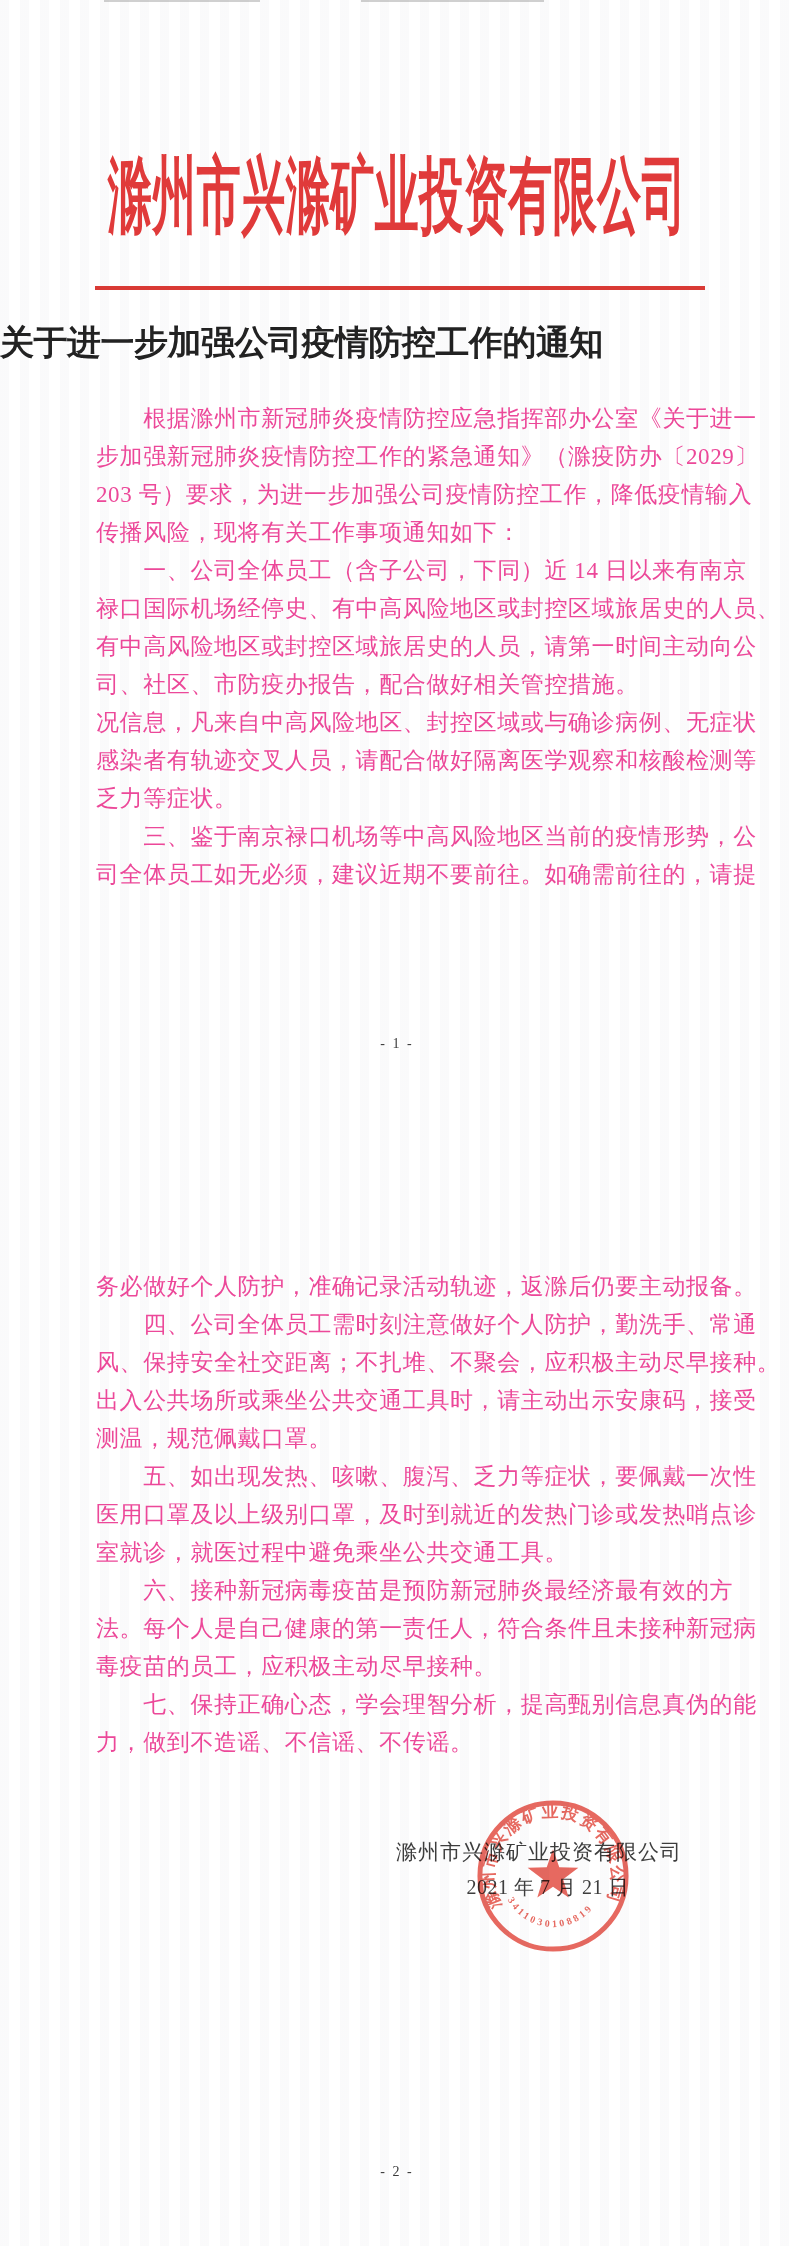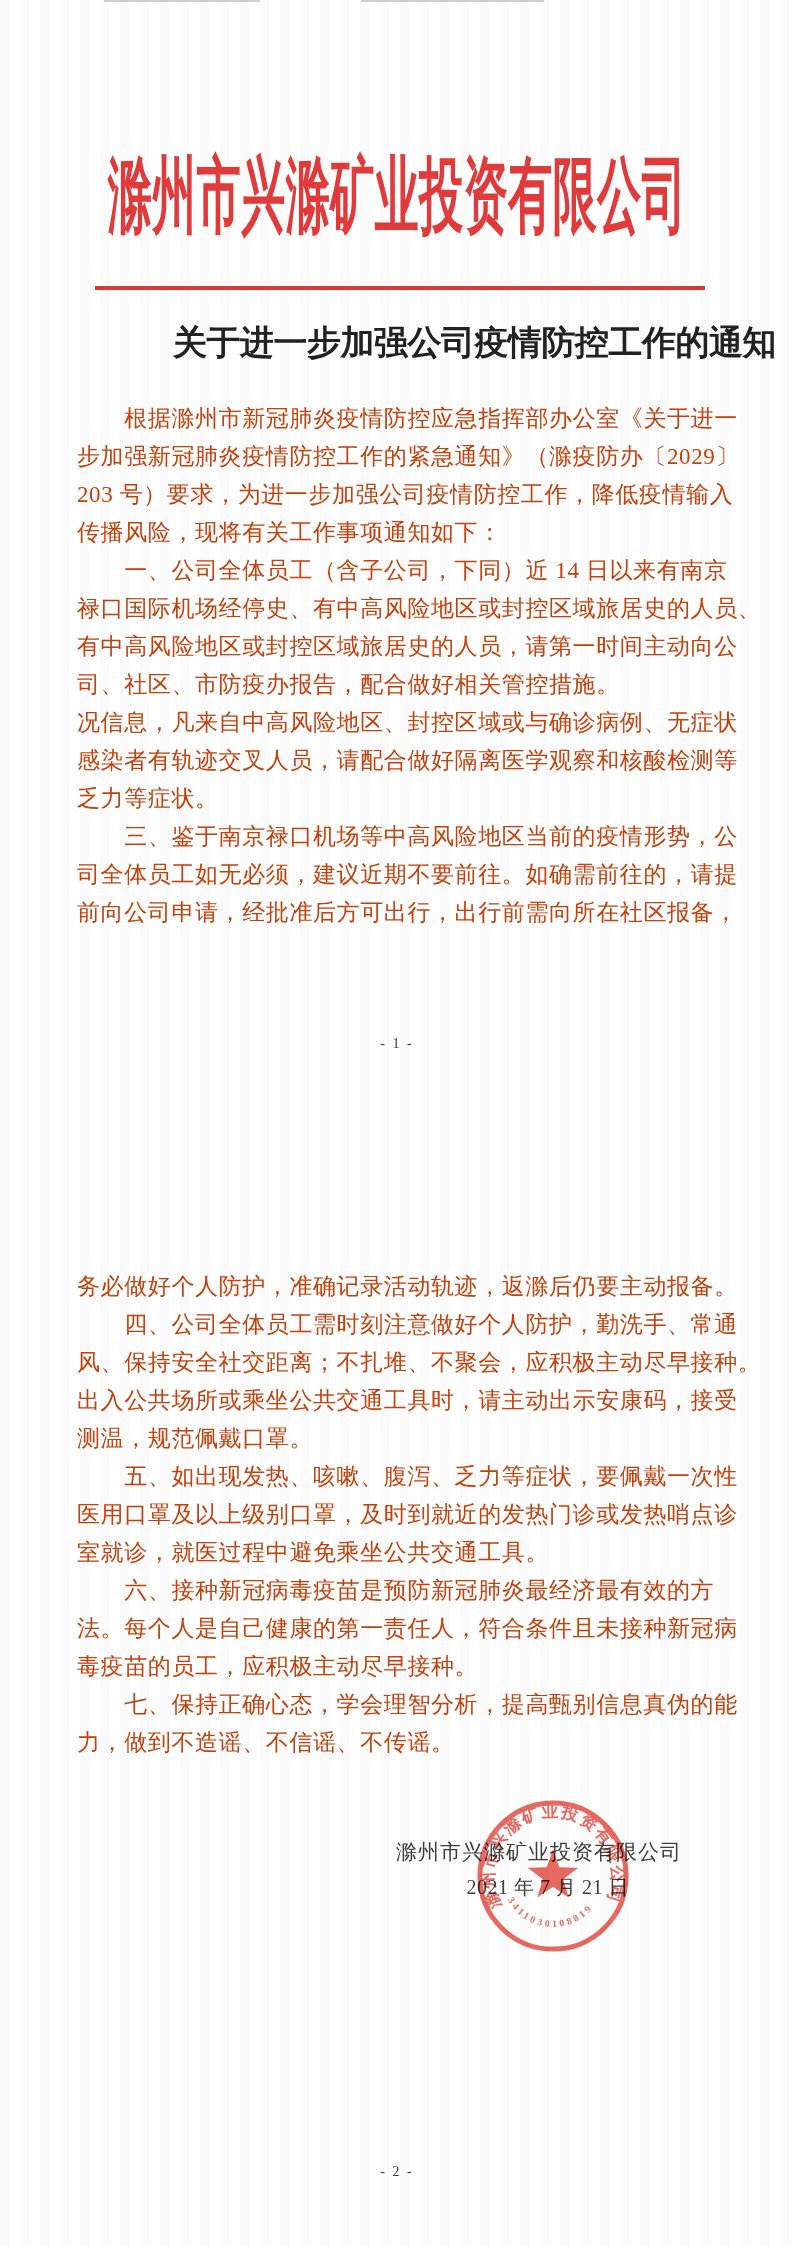--- a/index.html
+++ b/index.html
@@ -18,25 +18,25 @@
   .red-name{
     position:absolute;top:140px;left:0;width:794px;height:104px;
     text-align:center;color:#e03a3a;font-weight:bold;font-size:44px;
     letter-spacing:.5px;white-space:nowrap;
   }
   .red-name span{display:inline-block;transform:scaleY(1.9);transform-origin:top center;}
 
   .red-rule{position:absolute;top:286px;left:95px;width:610px;height:4px;background:#d93a35;}
 
   .doc-title{
-    position:absolute;top:320px;left:0;width:776px;text-align:right;
+    position:absolute;top:320px;left:0;width:776px;text-align:left;
     font-size:34px;font-weight:bold;color:#222;letter-spacing:-.5px;white-space:nowrap;
   }
 
-  .body-block{position:absolute;left:77px;width:620px;color:#c2410c;}
+  .body-block{position:absolute;left:96px;width:620px;color:#ec4899;}
   .body-block .doc-line{
     font-size:23px;line-height:38px;letter-spacing:.6px;white-space:nowrap;
   }
   .body-p1{top:400px;}
   .body-p2{top:1268px;font-family:Liberation Serif, serif;}
 
   .page-num{
     position:absolute;left:0;width:794px;text-align:center;
     font-size:14px;color:#3a3a3a;letter-spacing:2px;
   }
@@ -78,21 +78,20 @@
     <div class="doc-line">传播风险，现将有关工作事项通知如下：</div>
     <div class="doc-line">　　一、公司全体员工（含子公司，下同）近 14 日以来有南京</div>
     <div class="doc-line">禄口国际机场经停史、有中高风险地区或封控区域旅居史的人员、</div>
     <div class="doc-line">有中高风险地区或封控区域旅居史的人员，请第一时间主动向公</div>
     <div class="doc-line">司、社区、市防疫办报告，配合做好相关管控措施。</div>
     <div class="doc-line">况信息，凡来自中高风险地区、封控区域或与确诊病例、无症状</div>
     <div class="doc-line">感染者有轨迹交叉人员，请配合做好隔离医学观察和核酸检测等</div>
     <div class="doc-line">乏力等症状。</div>
     <div class="doc-line">　　三、鉴于南京禄口机场等中高风险地区当前的疫情形势，公</div>
     <div class="doc-line">司全体员工如无必须，建议近期不要前往。如确需前往的，请提</div>
-    <div class="doc-line">前向公司申请，经批准后方可出行，出行前需向所在社区报备，</div>
   </div>
 <div class="page-num pn1">- 1 -</div>
 
 <div class="body-block body-p2">
     <div class="doc-line">务必做好个人防护，准确记录活动轨迹，返滁后仍要主动报备。</div>
     <div class="doc-line">　　四、公司全体员工需时刻注意做好个人防护，勤洗手、常通</div>
     <div class="doc-line">风、保持安全社交距离；不扎堆、不聚会，应积极主动尽早接种。</div>
     <div class="doc-line">出入公共场所或乘坐公共交通工具时，请主动出示安康码，接受</div>
     <div class="doc-line">测温，规范佩戴口罩。</div>
     <div class="doc-line">　　五、如出现发热、咳嗽、腹泻、乏力等症状，要佩戴一次性</div>

